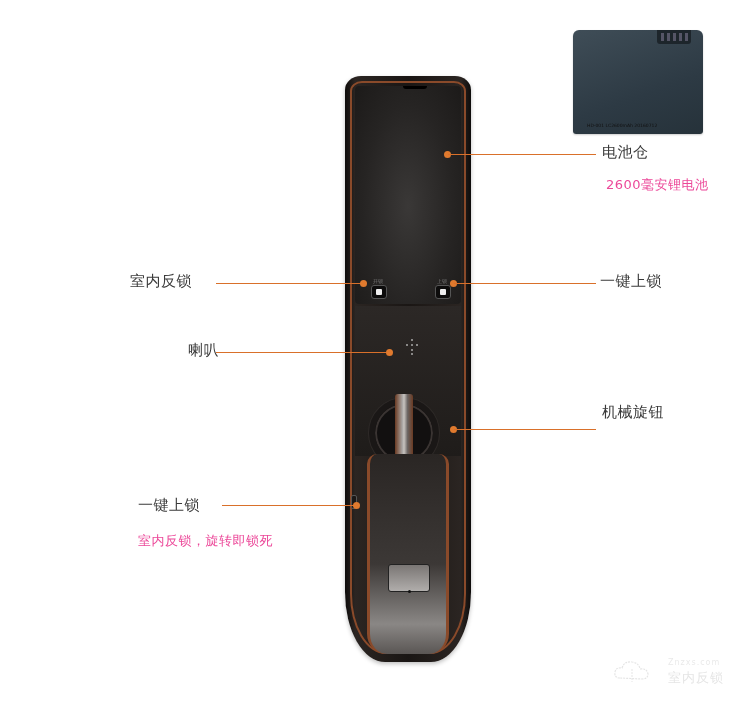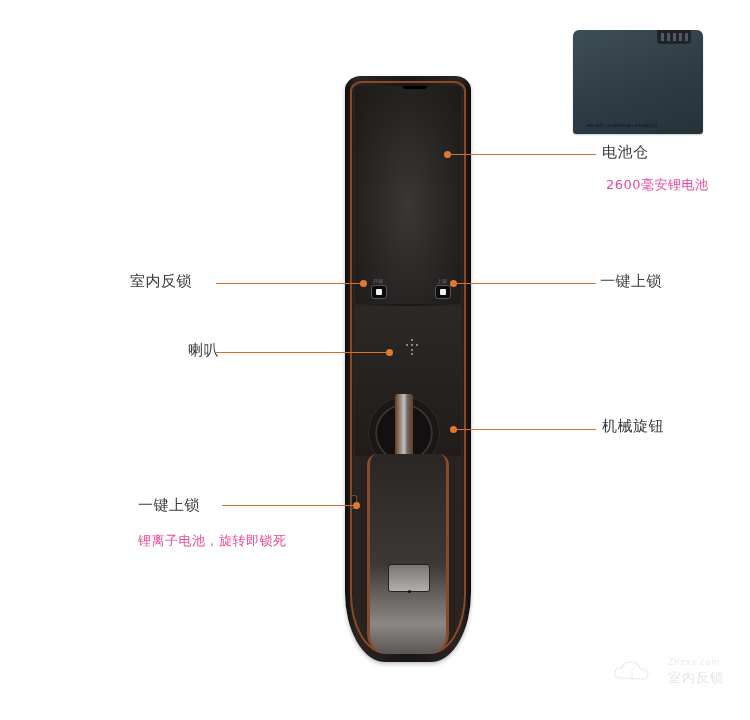--- a/index.html
+++ b/index.html
@@ -142,26 +142,26 @@
 <div class="dot" style="left:450px; top:280px;"></div>
 <div class="line" style="left:454px; top:283px; width:142px;"></div>
 <div class="label" style="left:600px; top:272px;">一键上锁</div>
 
 <div class="label" style="left:188px; top:341px;">喇叭</div>
 <div class="line" style="left:216px; top:352px; width:174px;"></div>
 <div class="dot" style="left:386px; top:349px;"></div>
 
 <div class="dot" style="left:450px; top:426px;"></div>
 <div class="line" style="left:454px; top:429px; width:142px;"></div>
-<div class="label" style="left:602px; top:417px;">机械旋钮</div>
+<div class="label" style="left:602px; top:403px;">机械旋钮</div>
 
 <div class="label" style="left:138px; top:496px;">一键上锁</div>
 <div class="line" style="left:222px; top:505px; width:134px;"></div>
 <div class="dot" style="left:353px; top:502px;"></div>
-<div class="sub" style="left:138px; top:532px;">锂离子电池，旋转即锁死</div>
+<div class="sub" style="left:138px; top:532px;">室内反锁，旋转即锁死</div>
 
 <div class="watermark">
   <svg class="wm-cloud" viewBox="0 0 40 26">
     <path d="M8 20 Q2 20 3 14 Q4 9 10 10 Q12 3 20 4 Q27 5 28 11 Q35 10 36 16 Q36 21 30 21 Z" fill="none" stroke="#cfcfcf" stroke-width="1.2" stroke-dasharray="2 1"></path>
     <path d="M20 11 L20 24" stroke="#cfcfcf" stroke-width="1" stroke-dasharray="2 1"></path>
   </svg>
   <div class="wm-text1">Znzxs.com</div>
   <div class="wm-text2">室内反锁</div>
 </div>
 

